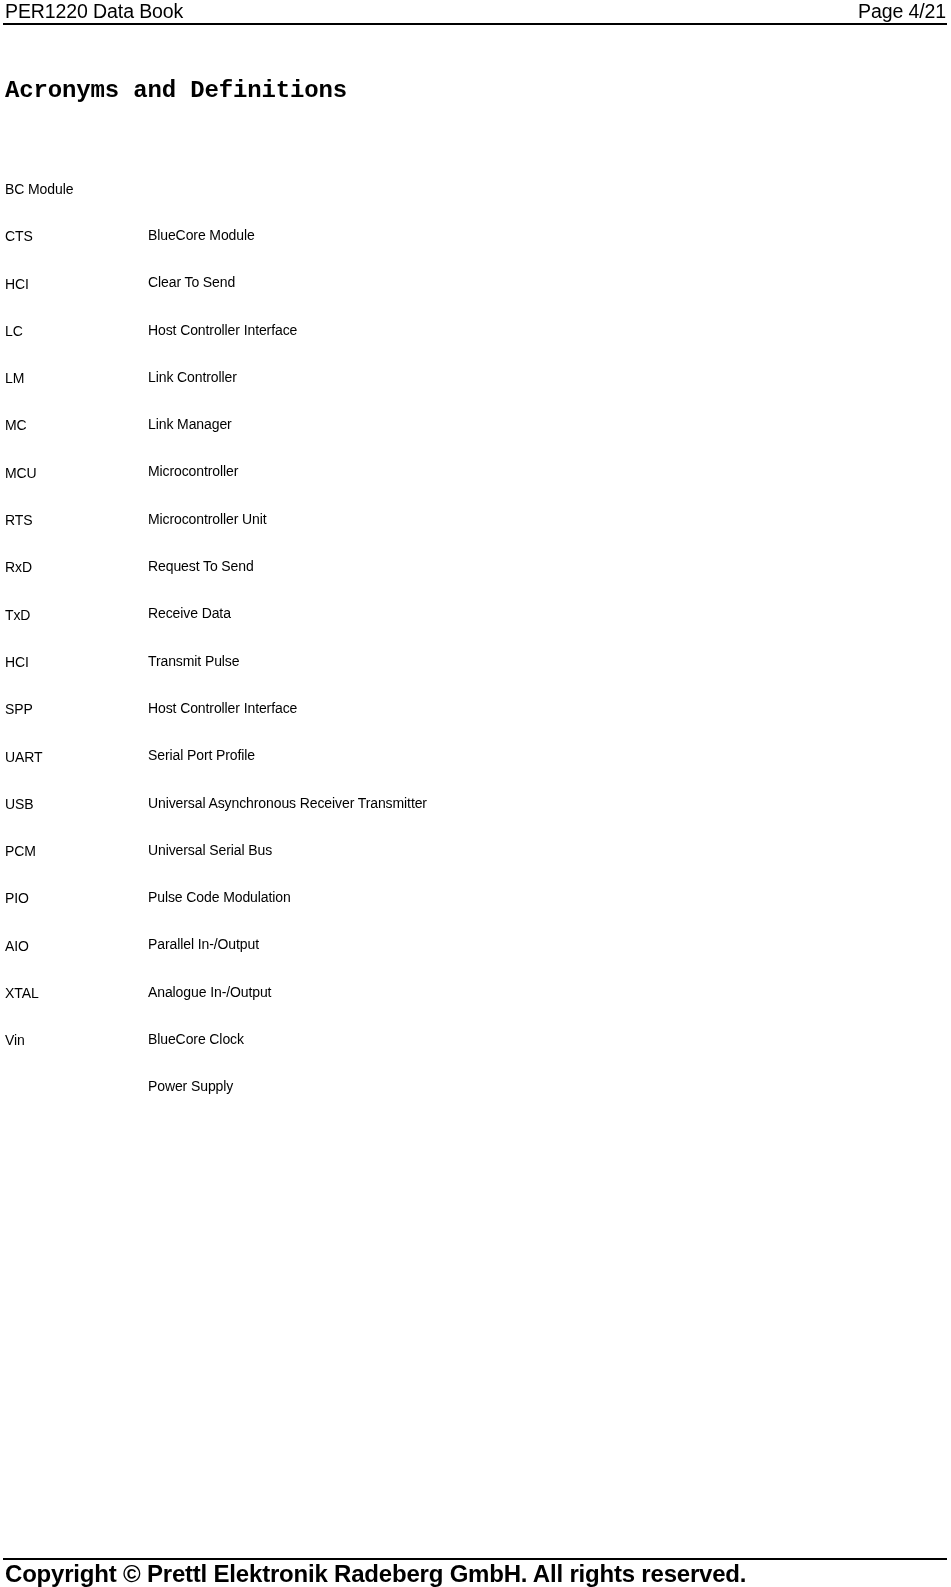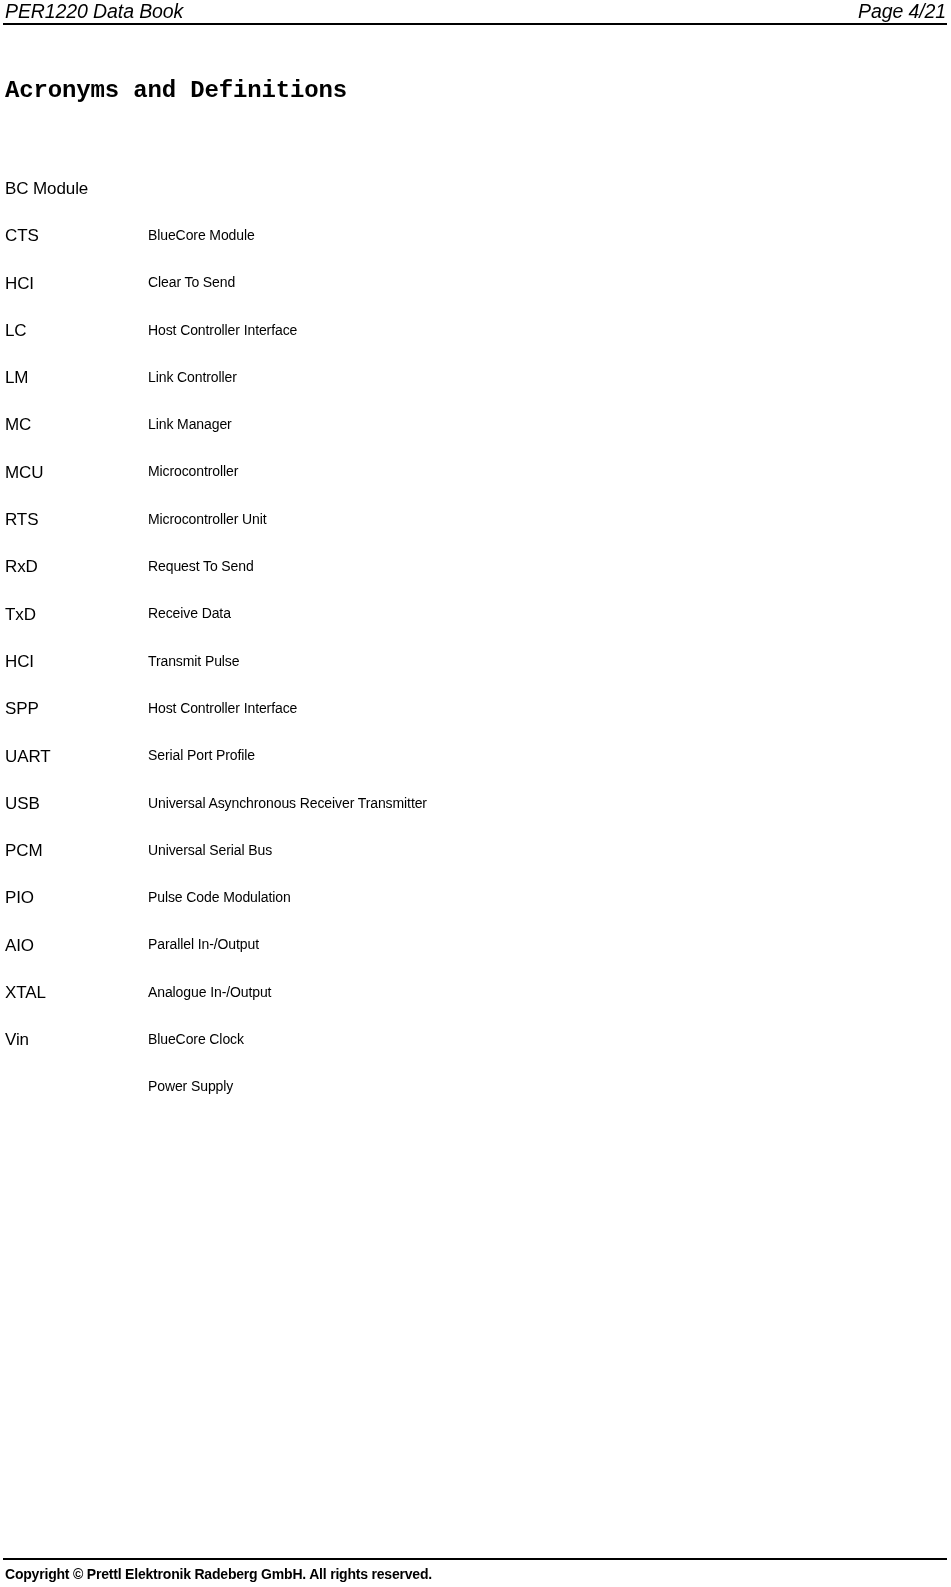--- a/index.html
+++ b/index.html
@@ -27,21 +27,20 @@
   
   .page-header {
     position: absolute;
     top: 0px;
     left: 5px;
     width: 941px;
     height: 24px;
     display: flex;
     align-items: flex-start;
     justify-content: space-between;
-    font-style: italic;
   }
   .header-left,
   .header-right {
     font-size: 19.5px;
     line-height: 22px;
     letter-spacing: -0.1px;
     white-space: nowrap;
   }
   .header-rule {
     position: absolute;
@@ -76,21 +75,21 @@
     position: relative;
     height: 47.3px;
     display: flex;
     align-items: flex-start;
   }
   .acronym-term {
     position: absolute;
     left: 5px;
     top: 0;
     width: 140px;
-    font-size: 17px;
+    font-size: 14px;
     line-height: 24px;
     letter-spacing: -0.1px;
     white-space: nowrap;
   }
   .acronym-definition {
     position: absolute;
     left: 148px;
     top: 6px;
     font-size: 14px;
     line-height: 24px;
@@ -106,21 +105,21 @@
     left: 3px;
     width: 944px;
     height: 0;
     border-top: 2.2px solid #000000;
   }
   .page-footer {
     position: absolute;
     top: 1562px;
     left: 5px;
     width: 941px;
-    font-size: 14px;
+    font-size: 24px;
     font-weight: bold;
     line-height: 24px;
     letter-spacing: -0.2px;
     white-space: nowrap;
   }
 </style>
 </head>
 <body>
 
 <div class="page">

